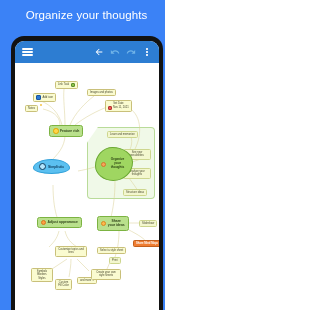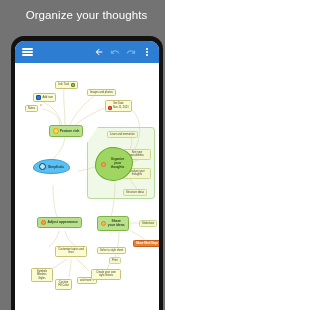--- a/index.html
+++ b/index.html
@@ -4,21 +4,21 @@
 <style>
   * { box-sizing: border-box; margin: 0; padding: 0; }
   html, body {
     width: 173px; height: 310px;
     overflow: hidden;
     font-family: "Liberation Sans", sans-serif;
   }
   #root {
     position: relative;
     width: 165px; height: 310px;
-    background: #737373;
+    background: #3b82f6;
     overflow: hidden;
   }
   
   .headline {
     position: absolute;
     top: 9px; left: 0; width: 173px;
     text-align: center;
     color: #ffffff;
     font-size: 11.5px;
     font-weight: 400;

